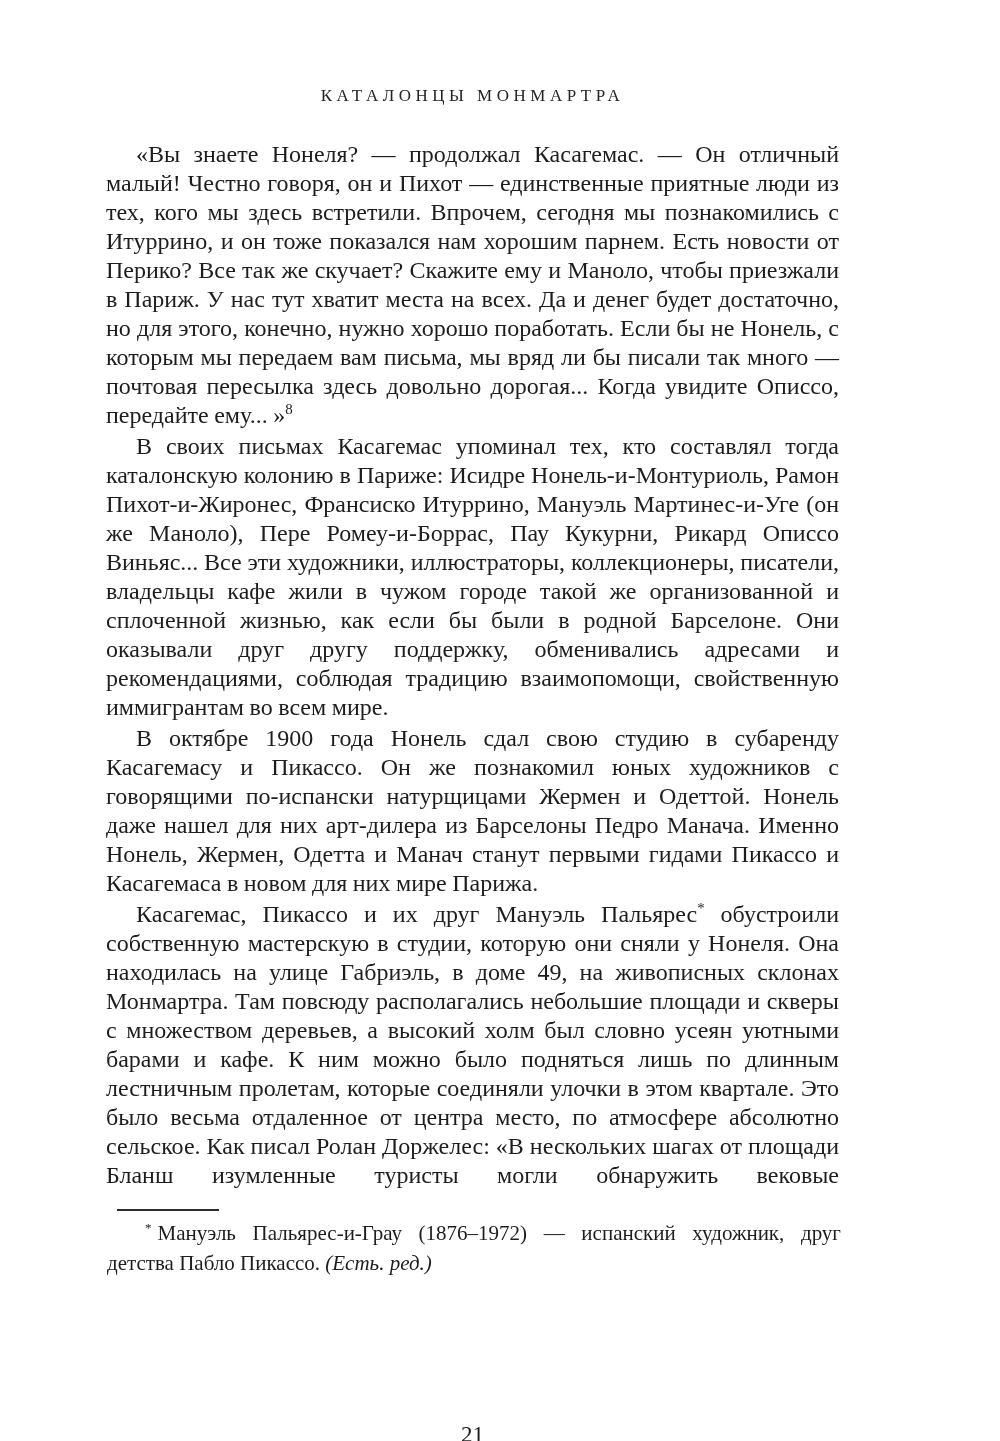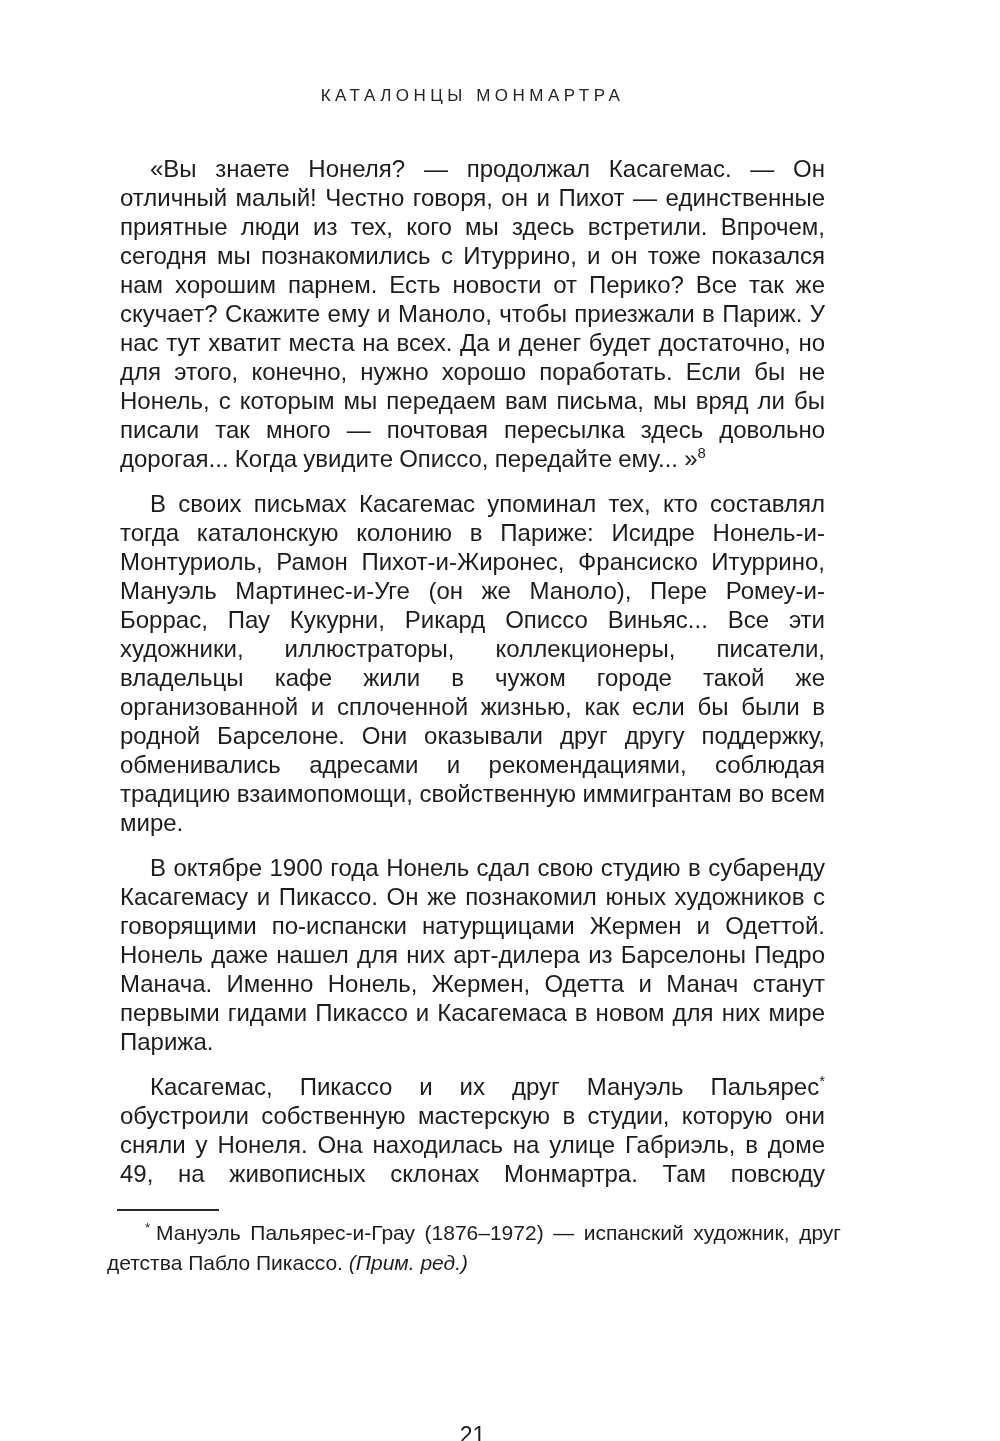--- a/index.html
+++ b/index.html
@@ -7,21 +7,21 @@
       margin: 0;
       padding: 0;
       background: #ffffff;
     }
     .page {
       position: relative;
       width: 916px;
       height: 1441px;
       background: #ffffff;
       color: #1d1d1d;
-      font-family: Liberation Sans, sans-serif;
+      font-family: Liberation Serif, serif;
       overflow: hidden;
     }
     .running-head {
       position: absolute;
       top: 86px;
       left: 104px;
       width: 737px;
       text-align: center;
       font-size: 17px;
       font-weight: 400;
@@ -36,21 +36,21 @@
       height: 1052px;
       overflow: hidden;
       font-size: 24px;
       line-height: 29px;
       text-align: justify;
       hyphens: auto;
       -webkit-hyphens: auto;
       word-spacing: -0.02em;
     }
     .para {
-      margin: 16px;
+      margin: 2px;
       text-indent: 30px;
     }
     
     .para-last {
       text-align-last: justify;
     }
     .fn-ref {
       font-size: 62%;
       line-height: 0;
       vertical-align: super;
@@ -105,18 +105,18 @@
     <p class="para">В своих письмах Касагемас упоминал тех, кто составлял тогда каталонскую колонию в Париже: Исидре Нонель-и-Монтуриоль, Рамон Пихот-и-Жиронес, Франсиско Итуррино, Мануэль Мартинес-и-Уге (он же Маноло), Пере Ромеу-и-Боррас, Пау Кукурни, Рикард Описсо Виньяс... Все эти художники, иллюстраторы, коллекционеры, писатели, владельцы кафе жили в чужом городе такой же организованной и сплоченной жизнью, как если бы были в родной Барселоне. Они оказывали друг другу поддержку, обменивались адресами и рекомендациями, соблюдая традицию взаимопомощи, свойственную иммигрантам во всем мире.</p>
 
     <p class="para">В октябре 1900 года Нонель сдал свою студию в субаренду Касагемасу и Пикассо. Он же познакомил юных художников с говорящими по-испански натурщицами Жермен и Одеттой. Нонель даже нашел для них арт-дилера из Барселоны Педро Манача. Именно Нонель, Жермен, Одетта и Манач станут первыми гидами Пикассо и Касагемаса в новом для них мире Парижа.</p>
 
     <p class="para para-last"><span>Касагемас, Пикассо и их друг Мануэль Пальярес</span><sup class="fn-ref">*</sup><span> обустроили собственную мастерскую в студии, которую они сняли у Нонеля. Она находилась на улице Габриэль, в доме 49, на живописных склонах Монмартра. Там повсюду располагались небольшие площади и скверы с множеством деревьев, а высокий холм был словно усеян уютными барами и кафе. К ним можно было подняться лишь по длинным лестничным пролетам, которые соединяли улочки в этом квартале. Это было весьма отдаленное от центра место, по атмосфере абсолютно сельское. Как писал Ролан Доржелес: «В нескольких шагах от площади Бланш изумленные туристы могли обнаружить вековые</span></p>
 
   </main>
 
   <footer class="footnote">
     <div class="footnote-rule"></div>
-    <p class="footnote-text"><sup class="fn-marker">*</sup><span>Мануэль Пальярес-и-Грау (1876–1972) — испанский художник, друг детства Пабло Пикассо. </span><em>(Прим. ред.)</em></p>
+    <p class="footnote-text"><sup class="fn-marker">*</sup><span>Мануэль Пальярес-и-Грау (1876–1972) — испанский художник, друг детства Пабло Пикассо. </span><em>(Есть. ред.)</em></p>
   </footer>
 
   <div class="page-number">21</div>
 
 </div>
 
 </body></html>

